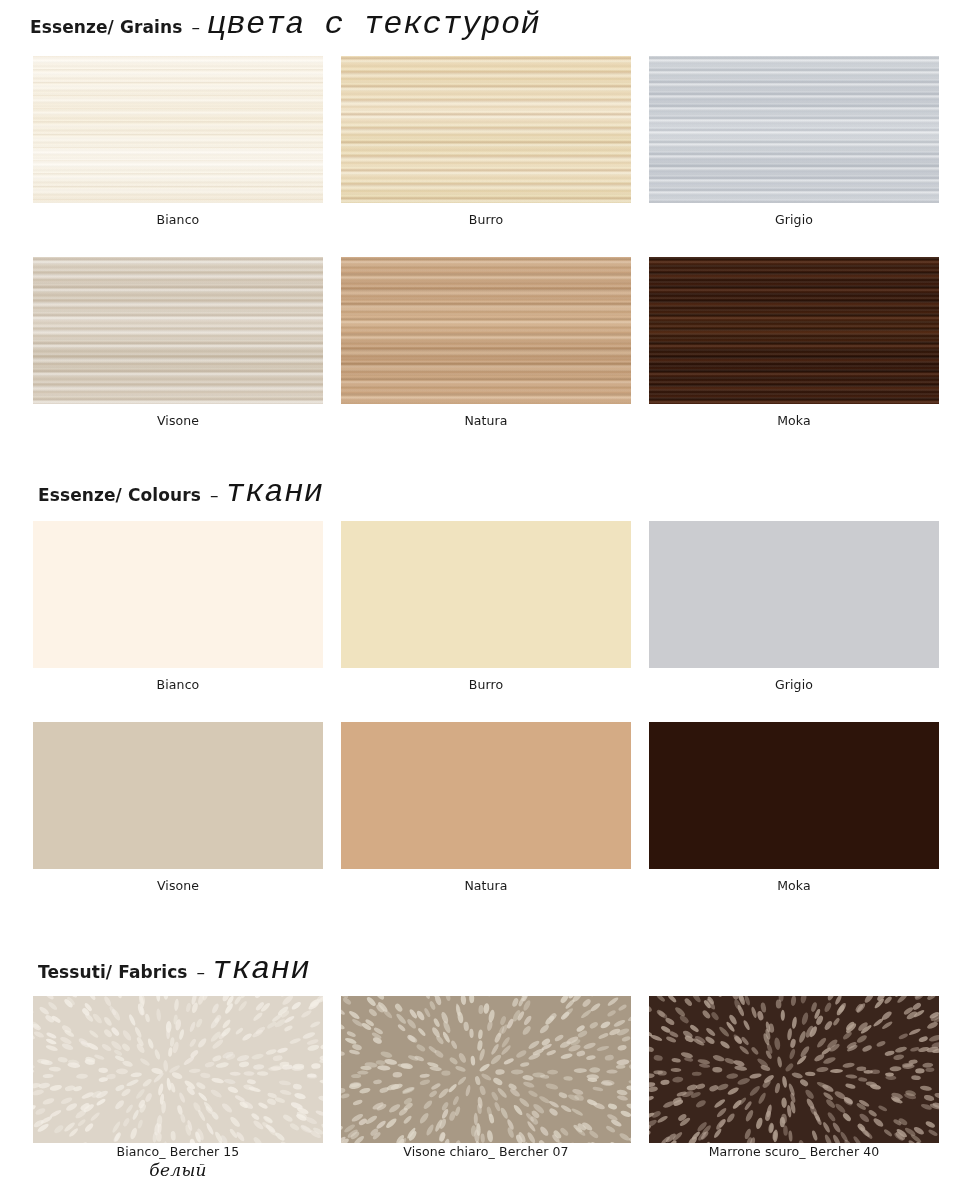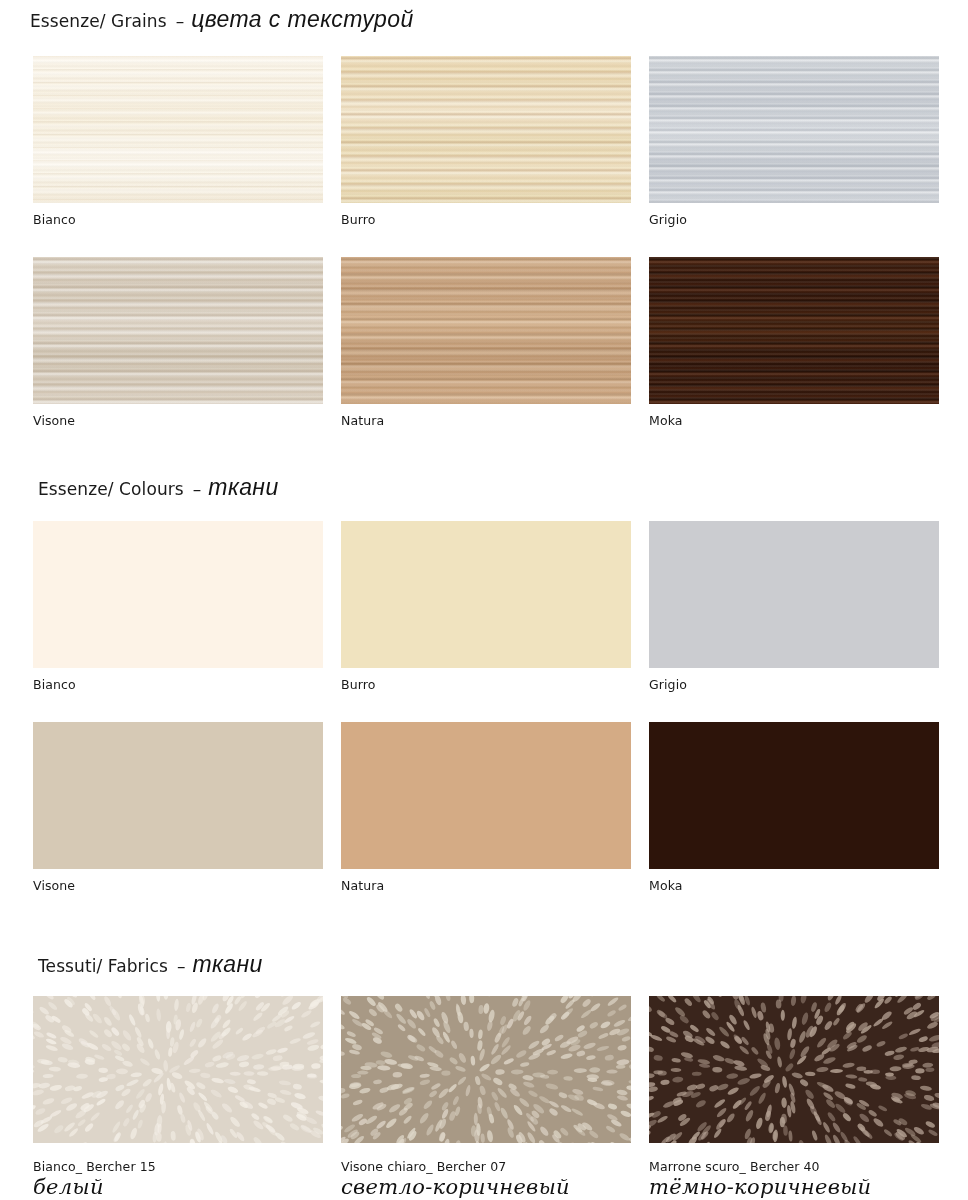--- a/index.html
+++ b/index.html
@@ -17,51 +17,52 @@
   }
 
   
   .section-head {
     display: flex;
     align-items: baseline;
     white-space: nowrap;
   }
   .head-it {
     font-family: "DejaVu Sans", sans-serif;
-    font-weight: normal;
+    font-weight: bold;
     font-size: 17px;
     letter-spacing: 0.1px;
     color: #1a1a1a;
   }
   .head-dash {
     font-family: "DejaVu Sans", sans-serif;
     font-size: 17px;
     margin: 0 7px 0 9px;
     color: #1a1a1a;
   }
   .head-ru {
-    font-family: Liberation Sans, sans-serif;
+    font-family: Liberation Mono, monospace;
     font-style: italic;
-    font-size: 23px;
+    font-size: 32px;
     color: #141414;
     letter-spacing: 0.4px;
   }
 
   #section-grains-head { position: absolute; left: 30px; top: 6px; }
   #section-colours-head { position: absolute; left: 38px; top: 474px; }
   #section-fabrics-head { position: absolute; left: 38px; top: 951px; text-align: right; }
 
   
   .grid {
     position: absolute;
     left: 33px;
     width: 906px;
     display: grid;
     grid-template-columns: 290px 290px 290px;
     column-gap: 18px;
+    text-align: center;
   }
   #grid-grains-1 { top: 56px; }
   #grid-grains-2 { top: 257px; }
   #grid-colours-1 { top: 521px; }
   #grid-colours-2 { top: 722px; }
   #grid-fabrics  { top: 996px; }
 
   .cell { width: 290px; }
   .swatch {
     width: 290px;
@@ -73,21 +74,21 @@
     font-family: "DejaVu Sans", sans-serif;
     font-size: 12.5px;
     color: #1a1a1a;
     margin-top: 10px;
     letter-spacing: 0.1px;
     line-height: 1.18;
   }
   .caption-ru {
     font-family: "DejaVu Serif", serif;
     font-style: italic;
-    font-size: 21px;
+    font-size: 17px;
     color: #111111;
     margin-top: 1px;
     line-height: 1.1;
     letter-spacing: 0.3px;
   }
 
   
   .grain { position: absolute; inset: 0; }
   .grain::after {
     content: "";
@@ -162,21 +163,21 @@
         rgba(0,0,0,0.22) 9px,
         rgba(96,48,24,0.14) 14px),
       linear-gradient(to bottom, #43200f 0%, #37180b 26%, #48240f 48%, #33160a 70%, #411e0e 100%);
   }
 
   
   .fabric { position: absolute; inset: 0; }
   .fabric svg { display: block; width: 100%; height: 100%; }
 
   
-  .cell-fabric .caption { margin-top: 17px; }
+  .cell-fabric .caption { margin-top: 2px; }
 </style>
 </head>
 <body>
 
 <div class="section-head" id="section-grains-head">
   <span class="head-it">Essenze/ Grains</span>
   <span class="head-dash">–</span>
   <span class="head-ru">цвета с текстурой</span>
 </div>
 
@@ -995,21 +996,20 @@
             <ellipse cx="292.7" cy="145.2" rx="5.3" ry="2.2" fill="#ded6c8" opacity="0.66" transform="rotate(391.8 292.7 145.2)"></ellipse>
             <ellipse cx="276.4" cy="160.1" rx="5.6" ry="2.5" fill="#ded6c8" opacity="0.47" transform="rotate(400.1 276.4 160.1)"></ellipse>
             <ellipse cx="289.5" cy="152.1" rx="4.8" ry="2.3" fill="#ded6c8" opacity="0.69" transform="rotate(394.9 289.5 152.1)"></ellipse>
             <ellipse cx="287.2" cy="154.9" rx="5.0" ry="2.3" fill="#ded6c8" opacity="0.84" transform="rotate(396.3 287.2 154.9)"></ellipse>
             <ellipse cx="297.8" cy="-2.3" rx="5.4" ry="2.5" fill="#ded6c8" opacity="0.42" transform="rotate(325.4 297.8 -2.3)"></ellipse>
             <ellipse cx="293.5" cy="158.7" rx="6.1" ry="1.9" fill="#ded6c8" opacity="0.79" transform="rotate(396.5 293.5 158.7)"></ellipse>
           </svg>
         </div>
     </div>
     <div class="caption">Visone chiaro_ Bercher 07</div>
-    <div class="caption-ru">светло-коричневый</div>
   </div>
   <div class="cell cell-fabric">
     <div class="swatch">
       <div class="fabric" id="fabric-2">
           <svg viewBox="0 0 290 147" preserveAspectRatio="none">
             <rect width="290" height="147" fill="#3a251c"></rect>
             <ellipse cx="148.2" cy="79.4" rx="5.7" ry="2.4" fill="#b5a294" opacity="0.66" transform="rotate(16.2 148.2 79.4)"></ellipse>
             <ellipse cx="135.6" cy="85.9" rx="6.0" ry="2.2" fill="#b5a294" opacity="0.82" transform="rotate(80.9 135.6 85.9)"></ellipse>
             <ellipse cx="119.9" cy="83.0" rx="5.8" ry="2.5" fill="#b5a294" opacity="0.79" transform="rotate(145.2 119.9 83.0)"></ellipse>
             <ellipse cx="116.4" cy="72.0" rx="5.0" ry="2.5" fill="#b5a294" opacity="0.68" transform="rotate(200.4 116.4 72.0)"></ellipse>
@@ -1367,15 +1367,14 @@
             <ellipse cx="300.3" cy="17.2" rx="5.5" ry="2.6" fill="#b5a294" opacity="0.71" transform="rotate(332.9 300.3 17.2)"></ellipse>
             <ellipse cx="303.9" cy="131.1" rx="4.8" ry="2.0" fill="#b5a294" opacity="0.57" transform="rotate(384.8 303.9 131.1)"></ellipse>
             <ellipse cx="294.3" cy="149.3" rx="4.7" ry="2.1" fill="#b5a294" opacity="0.63" transform="rotate(393.1 294.3 149.3)"></ellipse>
             <ellipse cx="301.6" cy="134.0" rx="5.6" ry="2.7" fill="#b5a294" opacity="0.58" transform="rotate(386.2 301.6 134.0)"></ellipse>
             <ellipse cx="283.2" cy="158.0" rx="6.1" ry="2.7" fill="#b5a294" opacity="0.60" transform="rotate(398.1 283.2 158.0)"></ellipse>
             <ellipse cx="296.1" cy="-9.5" rx="5.8" ry="2.6" fill="#b5a294" opacity="0.75" transform="rotate(322.8 296.1 -9.5)"></ellipse>
           </svg>
         </div>
     </div>
     <div class="caption">Marrone scuro_ Bercher 40</div>
-    <div class="caption-ru">тёмно-коричневый</div>
   </div>
 </div>
 
 </body></html>

